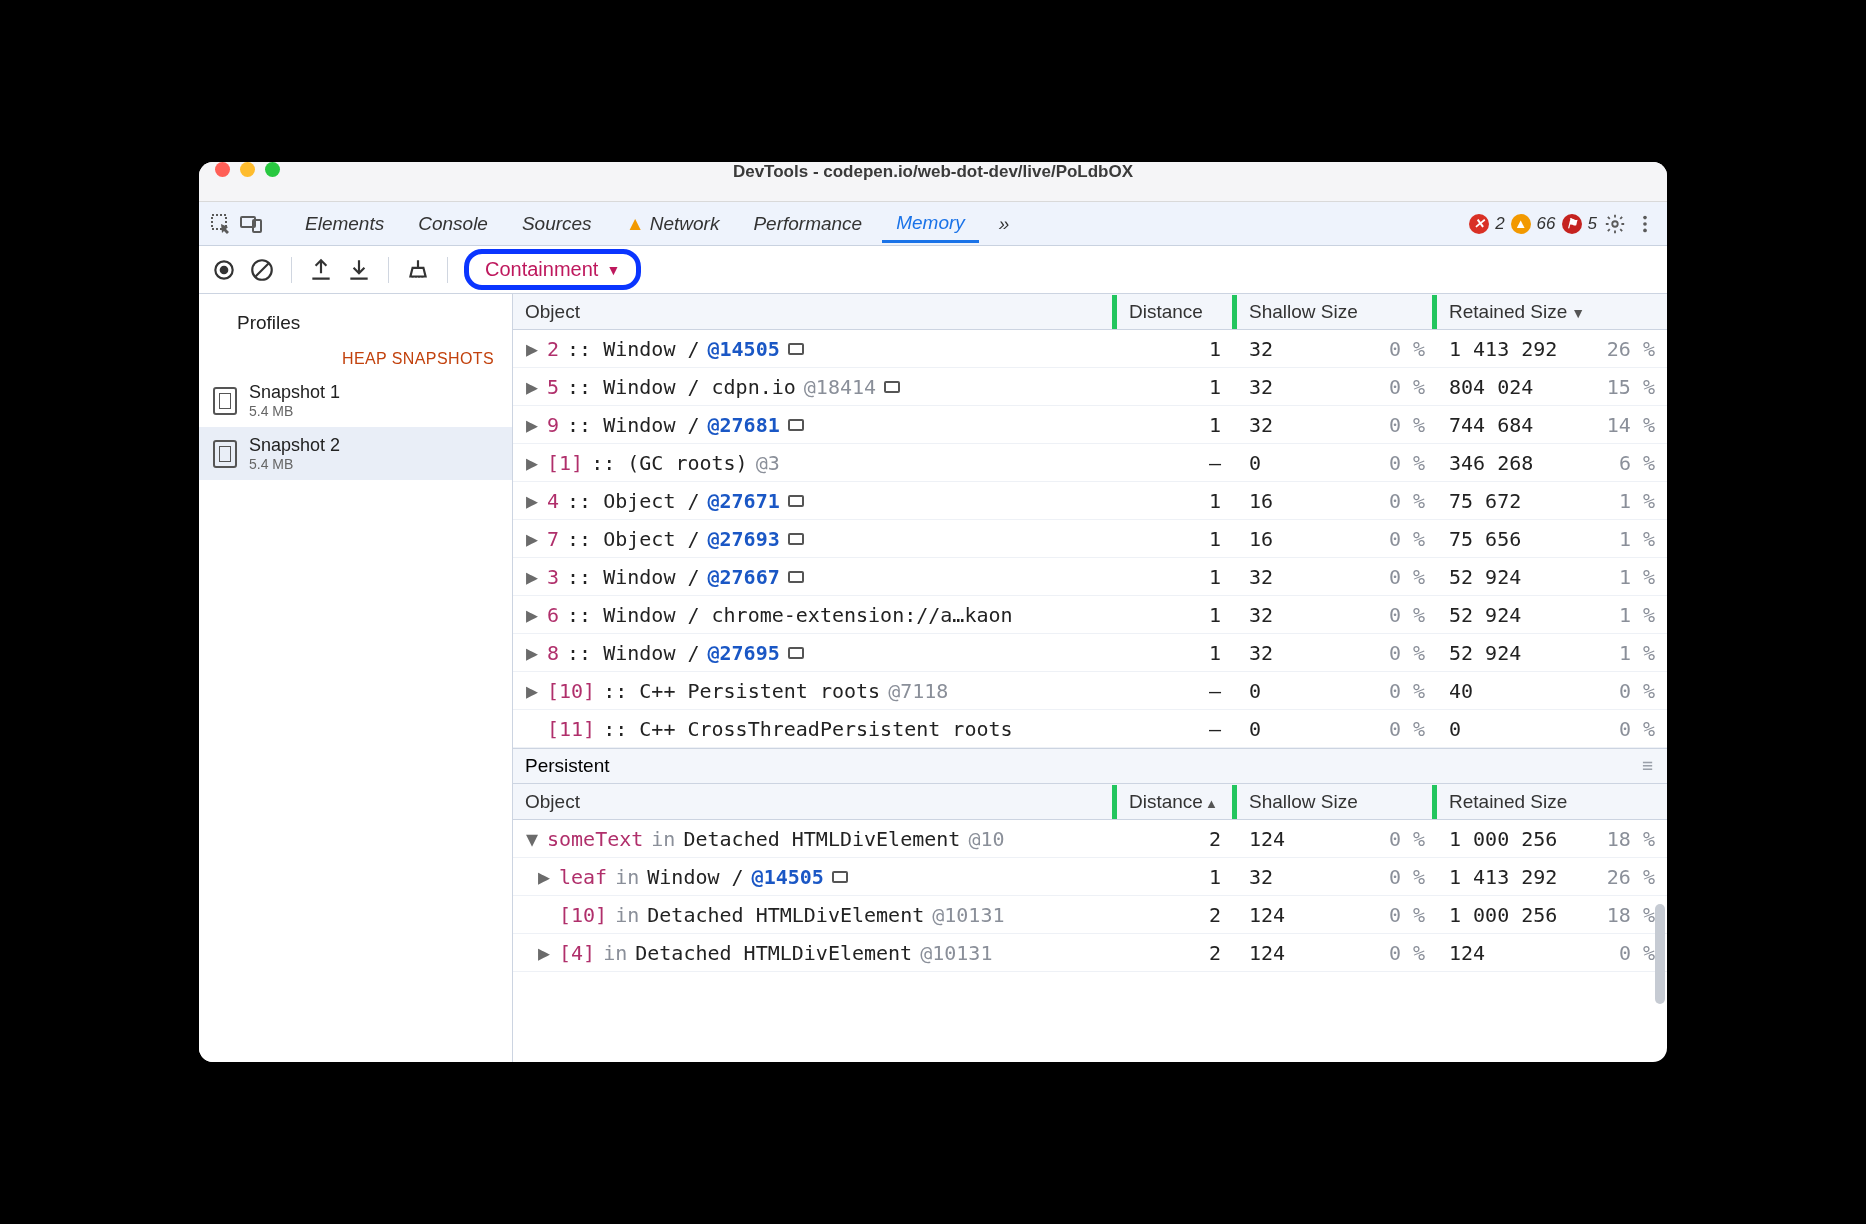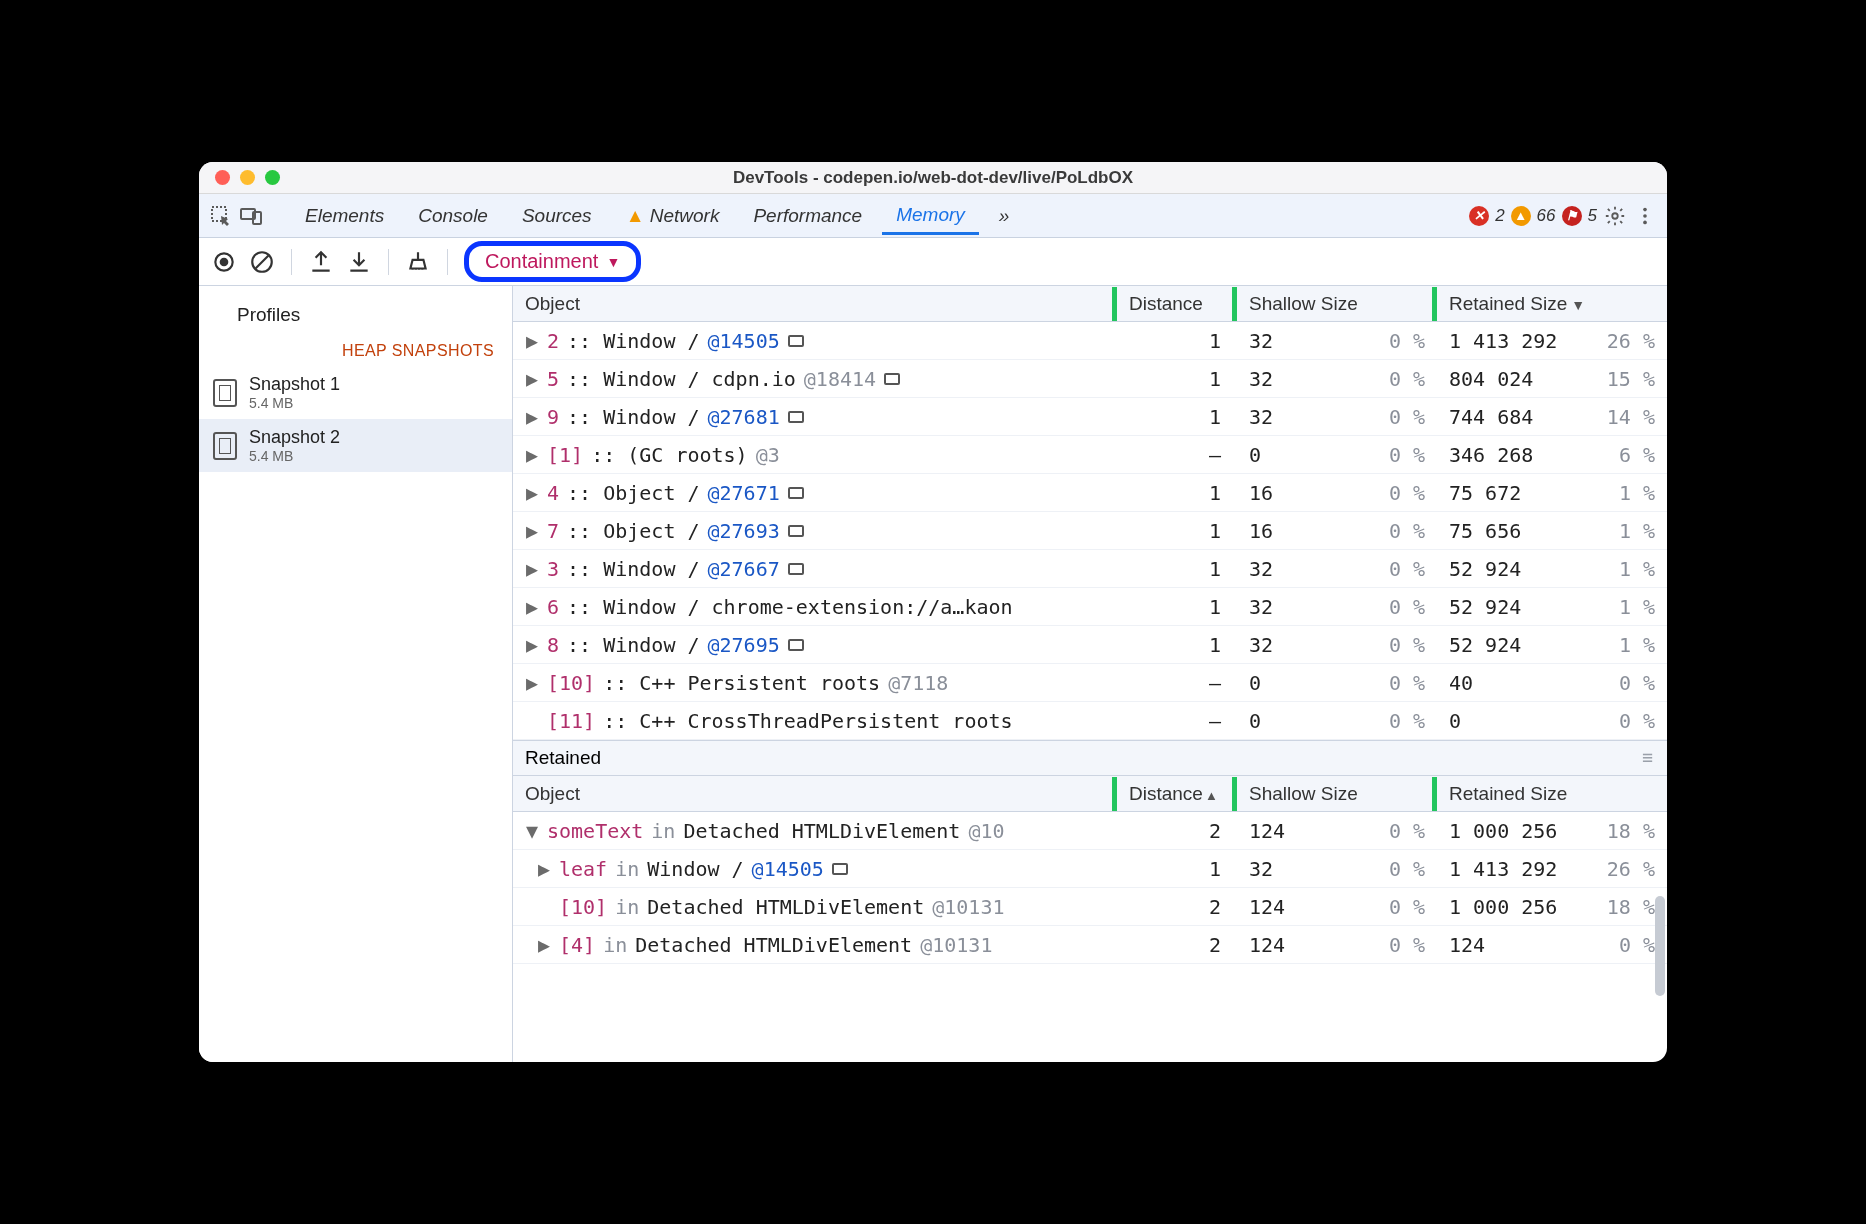--- a/index.html
+++ b/index.html
@@ -16,25 +16,24 @@
     width: 1468px;
     height: 900px;
     background: #fff;
     border-radius: 14px;
     overflow: hidden;
     box-shadow: 0 30px 80px rgba(0,0,0,0.6);
     display: flex;
     flex-direction: column;
   }
   .titlebar {
-    height: 32px;
+    height: 40px;
     background: #f5f5f7;
     border-bottom: 1px solid #d9d9d9;
     display: flex;
-    align-items: center;
     position: relative;
   }
   .traffic { display: flex; gap: 10px; margin-left: 16px; }
   .dot { width: 15px; height: 15px; border-radius: 50%; }
   .dot.red { background: #ff5f57; }
   .dot.yellow { background: #febc2e; }
   .dot.green { background: #28c840; }
   .title {
     position: absolute; left: 0; right: 0; text-align: center;
     font-size: 17px; font-weight: 600; color: #3a3a3a; pointer-events: none;
@@ -118,21 +117,21 @@
   .grid-row { height: 38px; font-family: ui-monospace, Menlo, Consolas, monospace; color:#222; border-bottom:1px solid #eef1f6; }
   .grid-row > div { padding: 4px 12px; white-space:nowrap; overflow:hidden; text-overflow:clip; }
   .c-dist { text-align:right; padding-right:16px !important;}
   .c-shallow, .c-retained { display:flex; justify-content:space-between; gap:10px;}
   .pct { color:#8a8f99; min-width:50px; text-align:right;}
   .obj { display:flex; align-items:center; gap:8px; }
   .arrow { color:#6b6b6b; width:14px; display:inline-block; text-align:center;}
   .idx { color:#b02f6b; }
   .sep { color:#222; }
   .gray { color:#8a8f99; }
-  .lnk { color:#1a57c5; }
+  .lnk { color:#1a57c5;font-weight:bold; }
   .box { width:16px; height:12px; border:2px solid #555; border-radius:2px; display:inline-block;}
   .pane-title {
     height:36px; background:#f3f6fb; border-top:1px solid #ccd4e1; border-bottom:1px solid #ccd4e1;
     display:flex; align-items:center; justify-content:space-between; padding:0 12px; font-size:19px;
   }
   .hamb{ color:#9aa0aa; letter-spacing:2px;}
   .grid-head.ret .gh-dist::after{ content:"▲"; font-size:13px; color:#555; margin-left:2px;}
   .scrolly {
     position:absolute; right:2px; top:610px; width:10px; height:100px; background:#c6cbd3; border-radius:5px;
   }
@@ -461,21 +460,21 @@
               <span class="pct">0 %</span>
             </div>
     <div class="c-retained">
               <span>0</span>
               <span class="pct">0 %</span>
             </div>
           </div>
         </div>
 
       <div class="pane-title">
-        <span>Retained</span>
+        <span>Persistent</span>
         <span class="hamb">≡</span>
       </div>
       <div class="grid-head ret">
         <div>Object</div>
         <div class="gh-dist">Distance</div>
         <div>Shallow Size</div>
         <div>Retained Size</div>
       </div>
       <div id="retrows">
           <div class="grid-row ">

